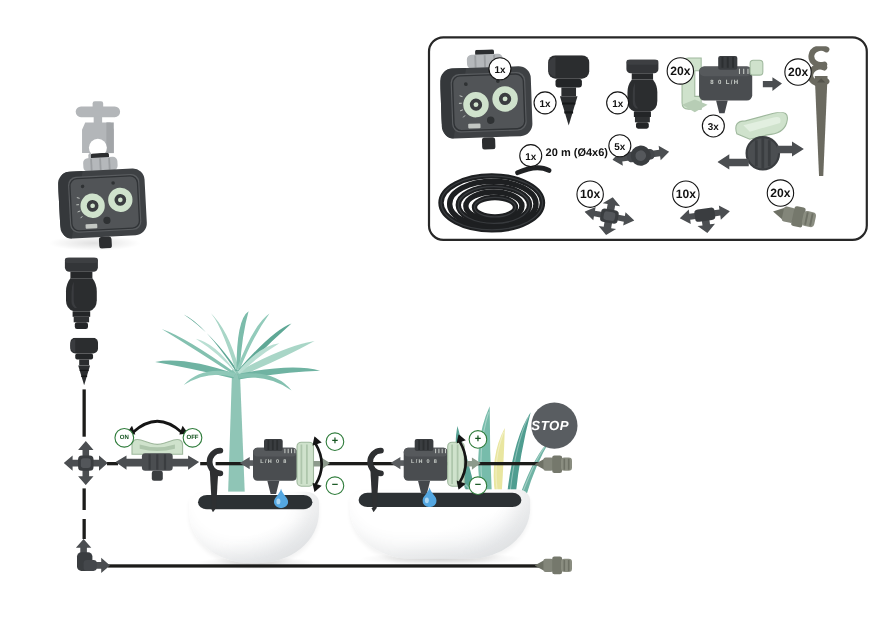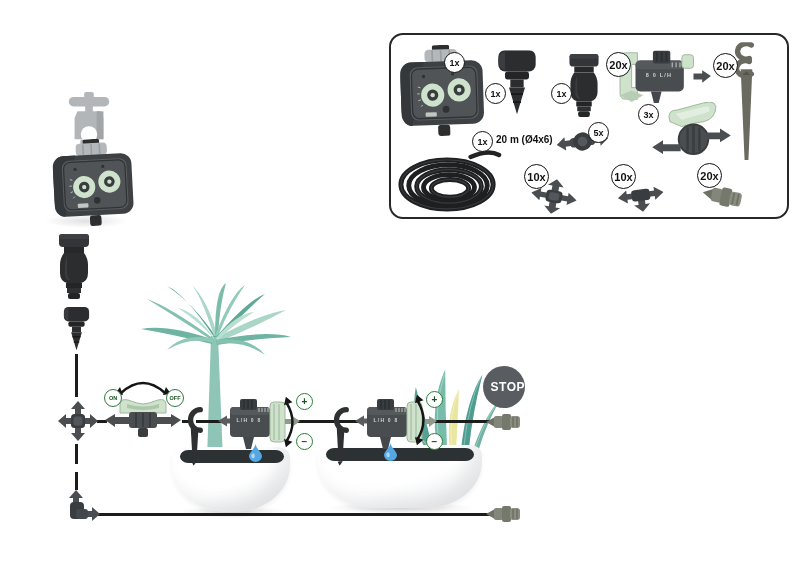--- a/index.html
+++ b/index.html
@@ -22,21 +22,21 @@
   .qty.lg{width:23px;height:23px;font-size:11px;}
   .kitlabel{position:absolute;font-size:10px;font-weight:bold;color:#111;z-index:6;white-space:nowrap;}
   
   .gbadge{position:absolute;background:#fff;border:1.7px solid #2f7c3b;border-radius:50%;
           color:#14541f;display:flex;align-items:center;justify-content:center;font-weight:bold;z-index:6;}
   .gbadge.onoff{width:16px;height:16px;font-size:5.5px;letter-spacing:0;}
   .gbadge.pm{width:15px;height:15px;font-size:10px;}
   
   .stop{position:absolute;left:483px;top:366px;width:42px;height:42px;border-radius:50%;
         background:#595d61;color:#fff;font-weight:bold;font-size:12px;letter-spacing:.5px;
-        display:flex;align-items:center;justify-content:flex-end;z-index:6;}
+        display:flex;align-items:center;justify-content:flex-start;z-index:6;font-style:italic;}
   
   .pot{position:absolute;background:linear-gradient(160deg,#ffffff 55%,#edeff1);
        border-radius:12px 12px 56px 56px / 10px 10px 46px 46px;z-index:2;
        box-shadow:inset -12px -10px 16px rgba(60,70,80,.10),inset 6px 6px 10px rgba(255,255,255,.9),0 3px 4px rgba(0,0,0,.05);}
   .soil{position:absolute;background:#2c3134;border-radius:10px/8px;z-index:2;}
   .shadow{position:absolute;background:radial-gradient(ellipse at center,rgba(0,0,0,.12),rgba(0,0,0,0) 70%);z-index:0;}
   
   .drtext{position:absolute;font-size:5px;font-weight:bold;color:#cdd2cd;letter-spacing:1.2px;
           text-align:center;z-index:6;white-space:nowrap;}
   .drtext.box{font-size:5.5px;}
@@ -332,21 +332,21 @@
       <use href="#s-coil"></use>
     </svg>
   <div class="qty sm" style="left:472px;top:131px">
       <span>1x</span>
     </div>
   <div class="kitlabel" style="left:496px;top:134px">20 m (Ø4x6)</div>
 
   <svg class="part" viewBox="0 0 54 28" style="left:556px;top:128px;width:53px;height:27px;transform:rotate(-8deg)">
       <use href="#s-coupler"></use>
     </svg>
-  <div class="qty sm" style="left:588px;top:122px">
+  <div class="qty sm" style="left:553px;top:122px">
       <span>5x</span>
     </div>
 
   <svg class="part" viewBox="0 0 80 58" style="left:652px;top:102px;width:79px;height:57px">
       <use href="#s-valve-iso"></use>
     </svg>
   <div class="qty sm" style="left:638px;top:104px">
       <span>3x</span>
     </div>
 

